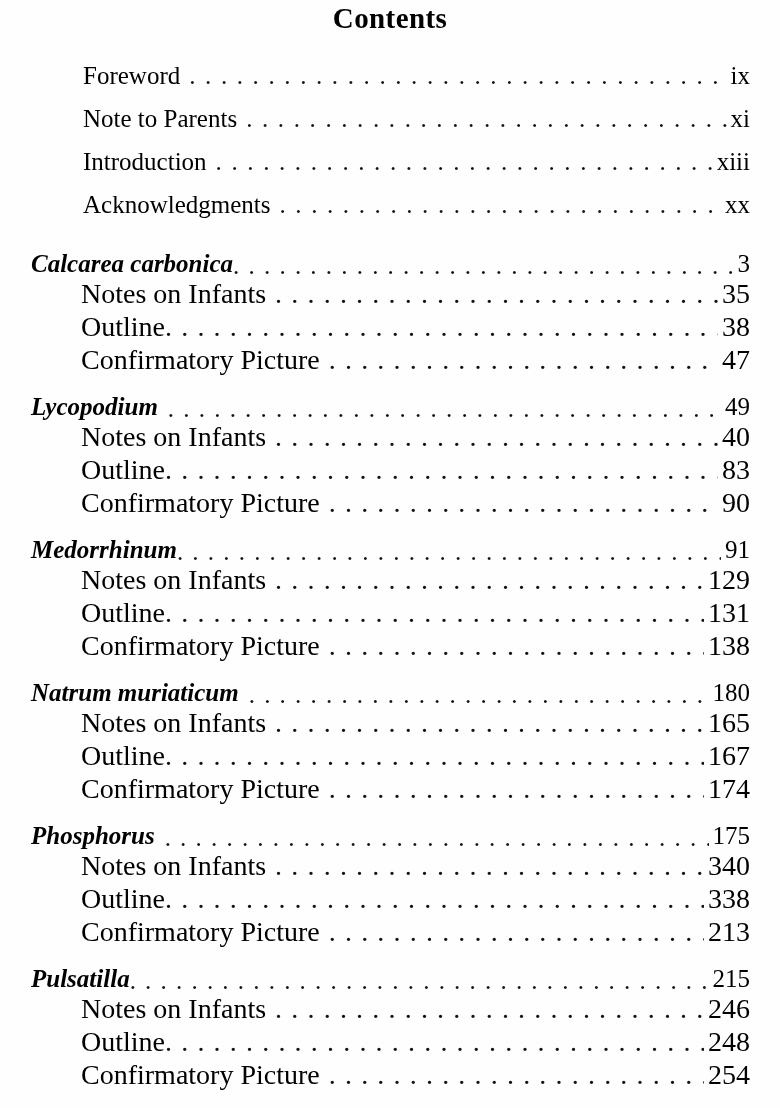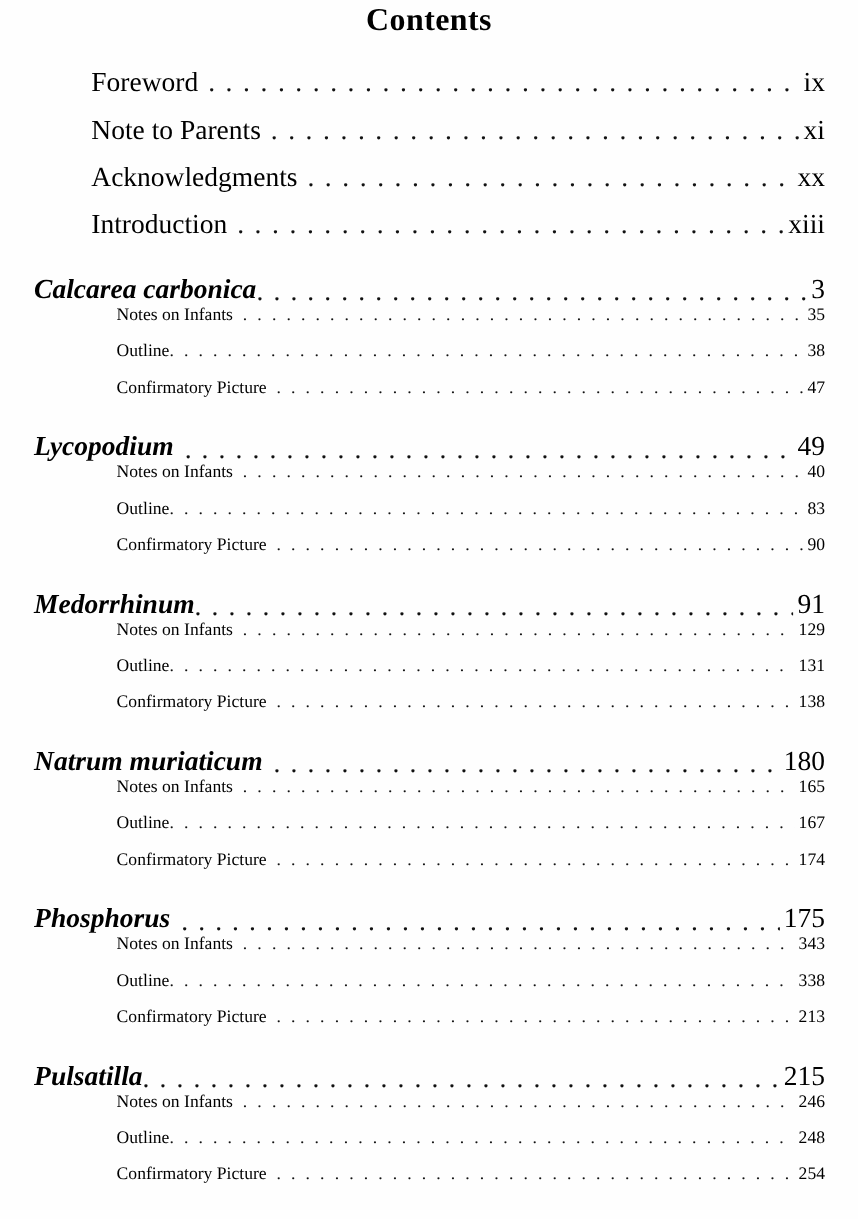--- a/index.html
+++ b/index.html
@@ -108,22 +108,22 @@
   .row-remedy .pageno {
     font-style: normal;
     font-weight: normal;
     padding-left: 4px;
   }
   .row-remedy.space-lead .label { padding-right: 10px; }
 
   
   .row-sub {
     height: 33px;
-    font-size: 16px;
-    padding-left: 106px;
+    font-size: 28px;
+    padding-left: 81px;
   }
   .row-sub .leader::before { letter-spacing: 9.2px; }
   .row-sub .pageno { padding-left: 4px; }
   .row-sub.space-lead .label { padding-right: 9px; }
 </style>
 </head>
 <body>
 
 <div id="page">
 
@@ -133,30 +133,30 @@
       <div class="toc-row row-front space-lead">
         <span class="label">Foreword</span>
         <span class="leader"></span>
         <span class="pageno">ix</span>
       </div>
       <div class="toc-row row-front">
         <span class="label">Note to Parents</span>
         <span class="leader"></span>
         <span class="pageno">xi</span>
       </div>
+      <div class="toc-row row-front space-lead">
+        <span class="label">Introduction</span>
+        <span class="leader"></span>
+        <span class="pageno">xiii</span>
+      </div>
       <div class="toc-row row-front">
         <span class="label">Acknowledgments</span>
         <span class="leader"></span>
         <span class="pageno">xx</span>
       </div>
-      <div class="toc-row row-front space-lead">
-        <span class="label">Introduction</span>
-        <span class="leader"></span>
-        <span class="pageno">xiii</span>
-      </div>
       <div class="toc-row row-remedy gap-before">
         <span class="label">Calcarea carbonica</span>
         <span class="leader"></span>
         <span class="pageno">3</span>
       </div>
       <div class="toc-row row-sub space-lead">
         <span class="label">Notes on Infants</span>
         <span class="leader"></span>
         <span class="pageno">35</span>
       </div>
@@ -231,21 +231,21 @@
         <span class="pageno">174</span>
       </div>
       <div class="toc-row row-remedy space-lead gap-before">
         <span class="label">Phosphorus</span>
         <span class="leader"></span>
         <span class="pageno">175</span>
       </div>
       <div class="toc-row row-sub space-lead">
         <span class="label">Notes on Infants</span>
         <span class="leader"></span>
-        <span class="pageno">343</span>
+        <span class="pageno">340</span>
       </div>
       <div class="toc-row row-sub">
         <span class="label">Outline</span>
         <span class="leader"></span>
         <span class="pageno">338</span>
       </div>
       <div class="toc-row row-sub space-lead">
         <span class="label">Confirmatory Picture</span>
         <span class="leader"></span>
         <span class="pageno">213</span>

